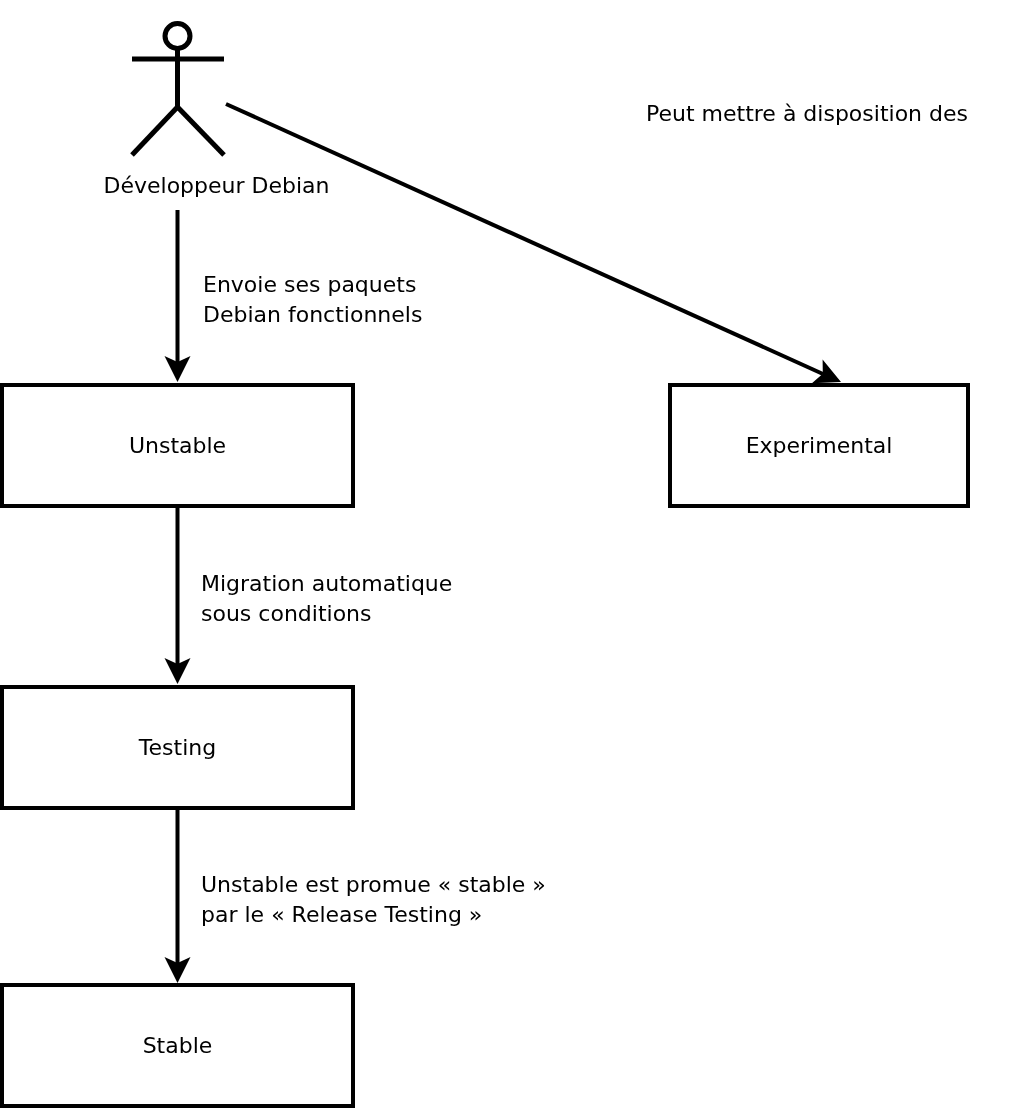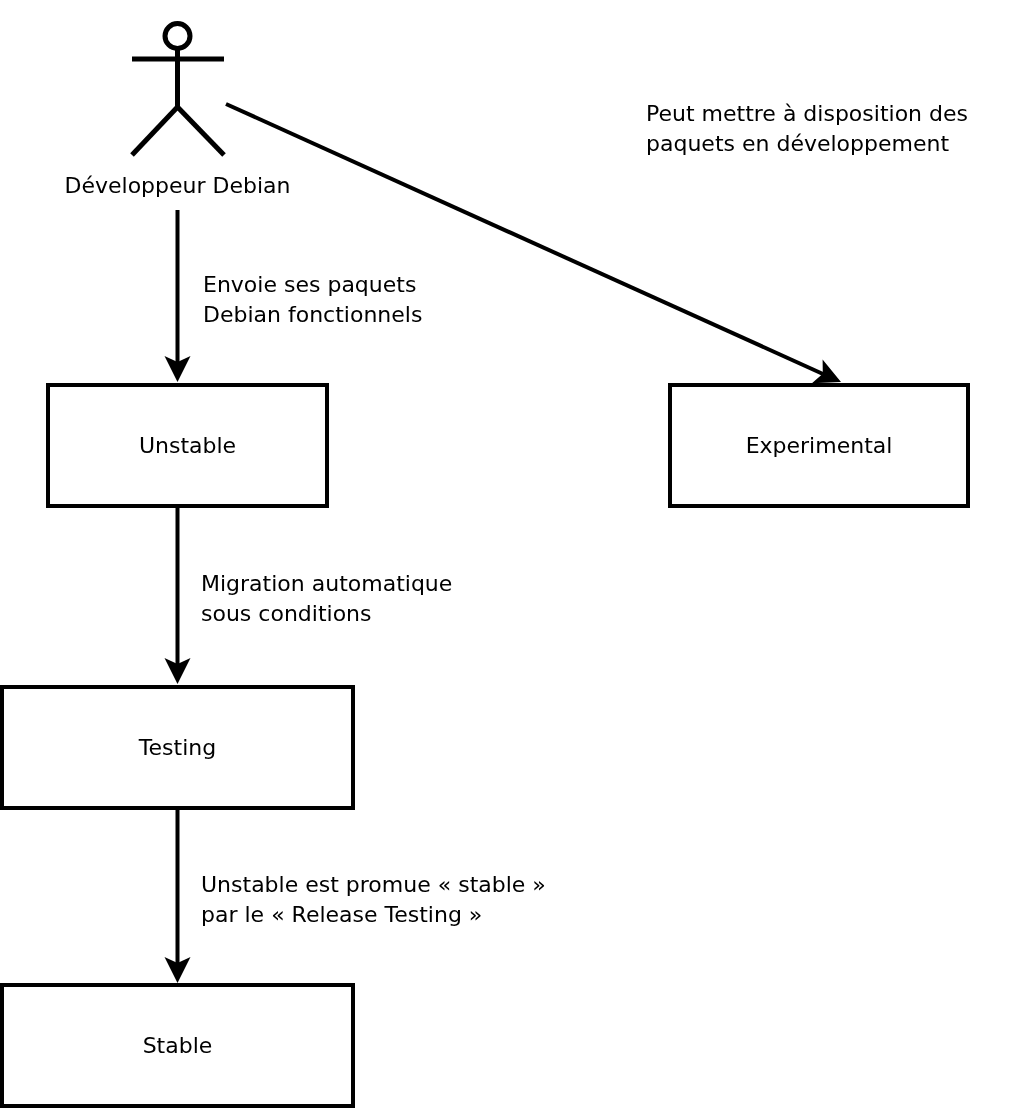--- a/index.html
+++ b/index.html
@@ -36,20 +36,21 @@
   .note span { display: block; }
   .actor-label {
     position: absolute;
     left: 0;
     top: 171px;
     width: 355px;
     text-align: center;
     font-size: 22px;
     line-height: 30px;
     white-space: nowrap;
+    padding-left: 39px;
   }
 </style>
 </head>
 <body>
 
 <div class="canvas">
 
   <svg class="overlay" viewBox="0 0 1024 1110">
 
     <g stroke="#000000" stroke-width="5" fill="none">
@@ -78,39 +79,38 @@
     <g>
       <line x1="177.5" y1="810" x2="177.5" y2="963" stroke="#000000" stroke-width="4"></line>
       <polygon points="177.5,983 164.5,957 177.5,963 190.5,957" fill="#000000"></polygon>
     </g>
   </svg>
 
   <div class="actor-label">Développeur Debian</div>
 
   <div class="note" style="left:640px; top:99px;margin-left:6px;">
     <span>Peut mettre à disposition des</span>
-    <span>paquets en développement</span>
   </div>
 
   <div class="note" style="left:201px; top:569px;">
     <span>Migration automatique</span>
     <span>sous conditions</span>
   </div>
 
   <div class="note" style="left:203px; top:270px;">
     <span>Envoie ses paquets</span>
     <span>Debian fonctionnels</span>
   </div>
 
   <div class="note" style="left:201px; top:870px;">
     <span>Unstable est promue « stable »</span>
     <span>par le « Release Testing »</span>
   </div>
 
-  <div class="box" style="left:0px; top:383px; width:283px; height:125px;margin-left:46px;">
+  <div class="box" style="left:0px; top:383px; width:355px; height:125px;">
     <span>Unstable</span>
   </div>
 
   <div class="box" style="left:668px; top:383px; width:302px; height:125px;">
     <span>Experimental</span>
   </div>
 
   <div class="box" style="left:0px; top:983px; width:355px; height:125px;">
     <span>Stable</span>
   </div>

